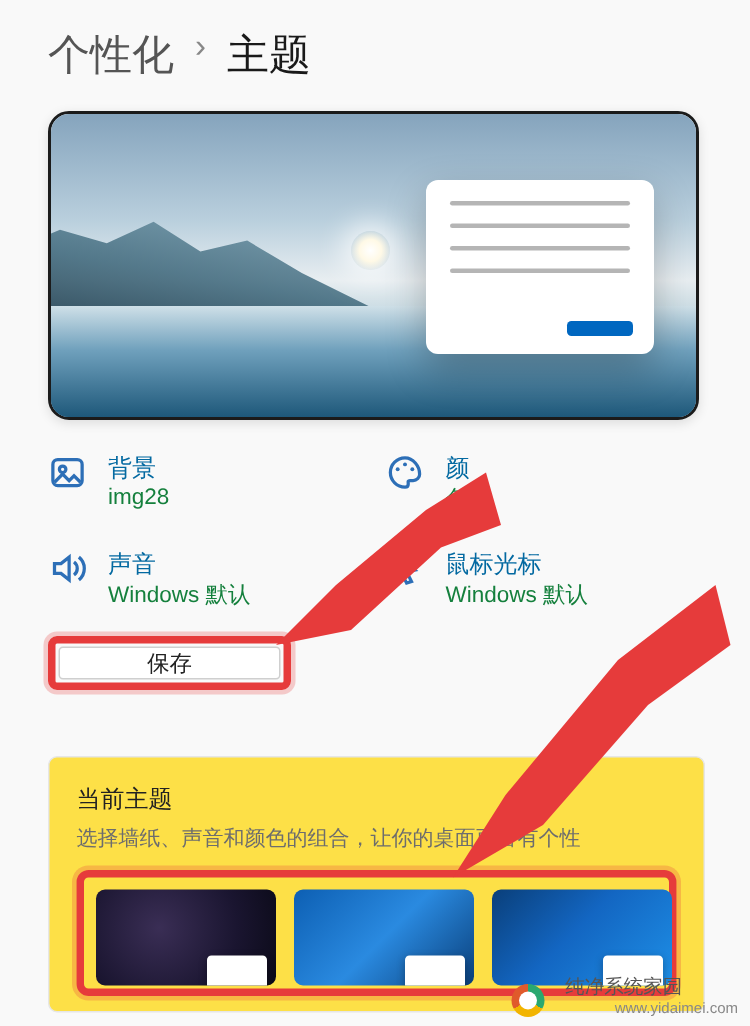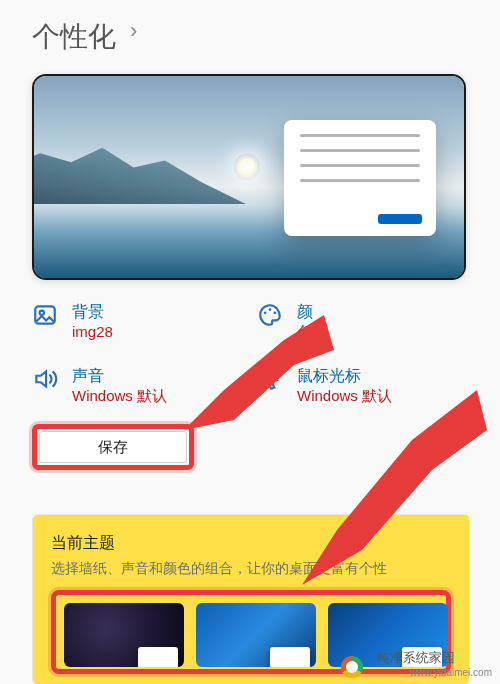--- a/index.html
+++ b/index.html
@@ -120,36 +120,36 @@
   .setting svg {
     width: 26px;
     height: 26px;
     flex: 0 0 26px;
     stroke: #2d6fb7;
     fill: none;
     stroke-width: 2;
   }
   .setting .labels { display: flex; flex-direction: column; }
   .setting .title { font-size: 16px; color: #0369a1; }
-  .setting .value { font-size: 15px; color: #b91c1c; }
+  .setting .value { font-size: 15px; color: #15803d; }
 
   .save-wrap {
     margin-top: 18px;
     display: inline-block;
     border: 5px solid #e63b3b;
     border-radius: 6px;
     padding: 2px;
     box-shadow: 0 0 0 3px rgba(230,59,59,0.25);
   }
   .save-btn {
     background: #ffffff;
     border: 1px solid #cfcfcf;
     border-radius: 3px;
     width: 148px;
-    height: 32px;
+    height: 22px;
     font-size: 15px;
     color: #222;
     cursor: pointer;
   }
 
   .card {
     margin-top: 44px;
     width: 438px;
     background: #fde047;
     border: 1px solid #e6e6e6;
@@ -231,20 +231,21 @@
   .watermark-line2 { font-size: 10px; color: #888; margin-left: 33px; }
 </style>
 </head>
 <body>
 
 <div class="page">
 
   <div class="breadcrumb">
     <span class="parent">个性化</span>
     <span class="sep">›</span>
+    <span>主题</span>
   </div>
 
   <div class="preview-frame">
     <div class="preview-sky"></div>
     <div class="mountains"></div>
     <div class="sun"></div>
     <div class="water"></div>
     <div class="dialog">
       <div class="line"></div>
       <div class="line"></div>

